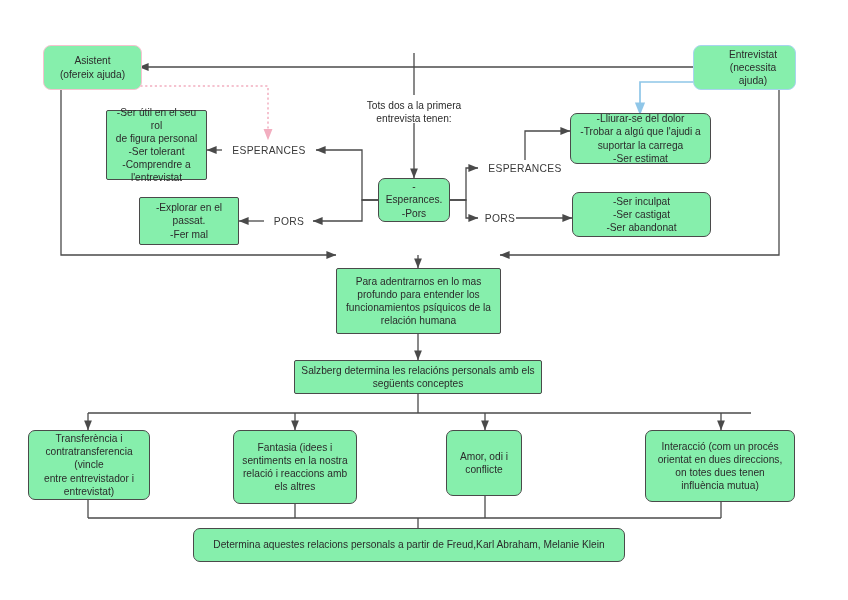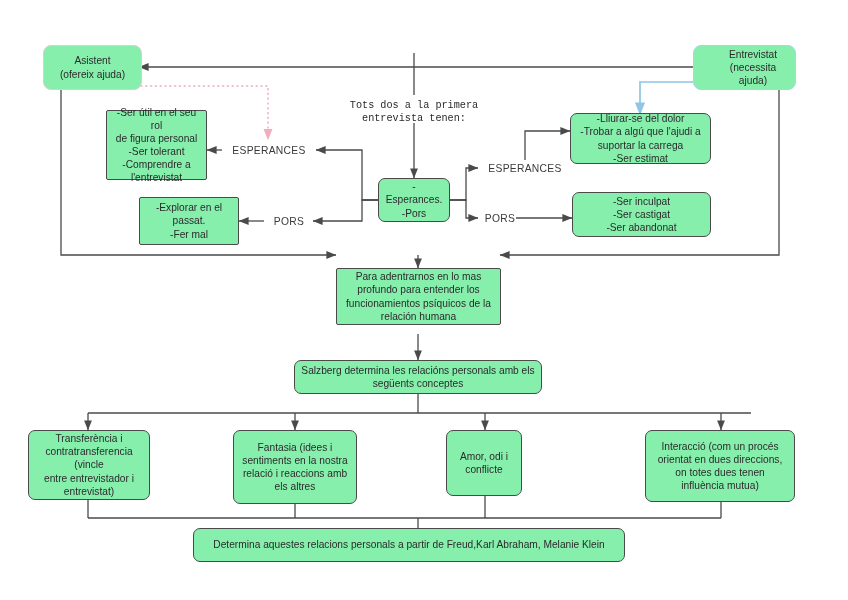--- a/index.html
+++ b/index.html
@@ -34,21 +34,20 @@
   .label{
     position:absolute;box-sizing:border-box;
     display:flex;align-items:center;justify-content:center;
     font-size:10.3px;color:#3a3a3a;text-align:center;letter-spacing:.3px;
   }
   .plain{
     position:absolute;box-sizing:border-box;
     display:flex;align-items:center;justify-content:center;
     text-align:center;line-height:1.3;font-size:10.2px;color:#2b2b2b;
     white-space:pre-line;
-    font-family:Liberation Mono, monospace;
   }
 </style>
 </head>
 <body>
 
 <div id="canvas">
 
 
   <svg class="wires" viewBox="0 0 848 600">
     <defs>
@@ -143,26 +142,26 @@
 -Ser abandonat</div>
 
   <div class="label" style="left:222px;top:139px;width:94px;height:22px;">ESPERANCES</div>
 
   <div class="label" style="left:264px;top:211px;width:50px;height:20px;">PORS</div>
 
   <div class="label" style="left:478px;top:157px;width:94px;height:22px;">ESPERANCES</div>
 
   <div class="label" style="left:478px;top:208px;width:44px;height:20px;">PORS</div>
 
-  <div class="node sharp" style="left:336px;top:268px;width:165px;height:57px;">Para adentrarnos en lo mas
+  <div class="node sharp" style="left:336px;top:268px;width:165px;height:66px;">Para adentrarnos en lo mas
 profundo para entender los
 funcionamientos psíquicos de la
 relación humana</div>
 
-  <div class="node sharp" style="left:294px;top:360px;width:248px;height:34px;border-radius:7px;">Salzberg determina les relacións personals amb els
+  <div class="node sharp" style="left:294px;top:360px;width:248px;height:34px;">Salzberg determina les relacións personals amb els
 següents conceptes</div>
 
   <div class="node" style="left:28px;top:430px;width:122px;height:70px;">Transferència i
 contratransferencia (vincle
 entre entrevistador i
 entrevistat)</div>
 
   <div class="node" style="left:233px;top:430px;width:124px;height:74px;">Fantasia (idees i
 sentiments en la nostra
 relació i reaccions amb

